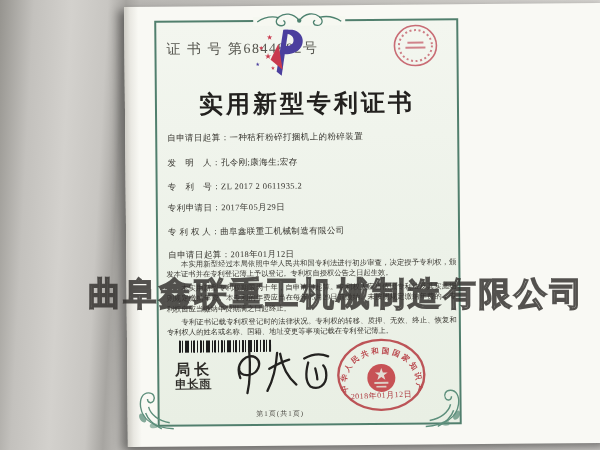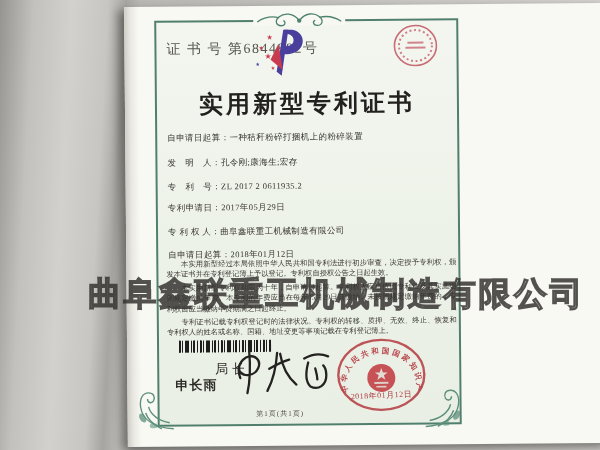--- a/index.html
+++ b/index.html
@@ -40,22 +40,22 @@
     position:absolute; left:40px; top:253px; width:290px;
     font-size:7.3px; line-height:10.4px; color:#3b3933; text-align:justify;
   }
   .paras p { text-indent:2em; margin-bottom:3px; }
   .barcode {
     position:absolute; left:52px; top:334px; width:92px; height:12px;
     background:
       repeating-linear-gradient(90deg,#1d1d1d 0 1px,transparent 1px 3px),
       repeating-linear-gradient(90deg,#1d1d1d 0 2px,transparent 2px 7px);
   }
-  .signer-title { position:absolute; left:48px; top:354px; font-size:13px; color:#2e2c28; letter-spacing:4px; font-weight:400;margin-left:40px; }
-  .signer-name  { position:absolute; left:48px; top:370px; font-size:13px; color:#2e2c28; letter-spacing:1px; font-weight:600; }
+  .signer-title { position:absolute; left:48px; top:354px; font-size:15px; color:#2e2c28; letter-spacing:4px; font-weight:700; }
+  .signer-name  { position:absolute; left:48px; top:370px; font-size:11px; color:#2e2c28; letter-spacing:1px; font-weight:600;text-decoration:underline; }
   .signature { position:absolute; left:95px; top:338px; width:115px; height:54px; }
   .seal { position:absolute; left:208px; top:332px; width:92px; height:76px; mix-blend-mode:multiply; }
   .seal-date {
     position:absolute; left:206px; top:385px; width:96px; text-align:center;
     font-size:8px; color:#bb3640; letter-spacing:.5px; transform:rotate(-2deg);
     mix-blend-mode:multiply;
   }
   .footer { position:absolute; left:95px; top:403px; width:115px; text-align:center; font-size:7px; color:#4a4842; letter-spacing:1px; }
   .ornament-top { position:absolute; left:125px; top:4px; width:100px; height:22px; }
   .flourish { position:absolute; width:42px; height:44px; }

